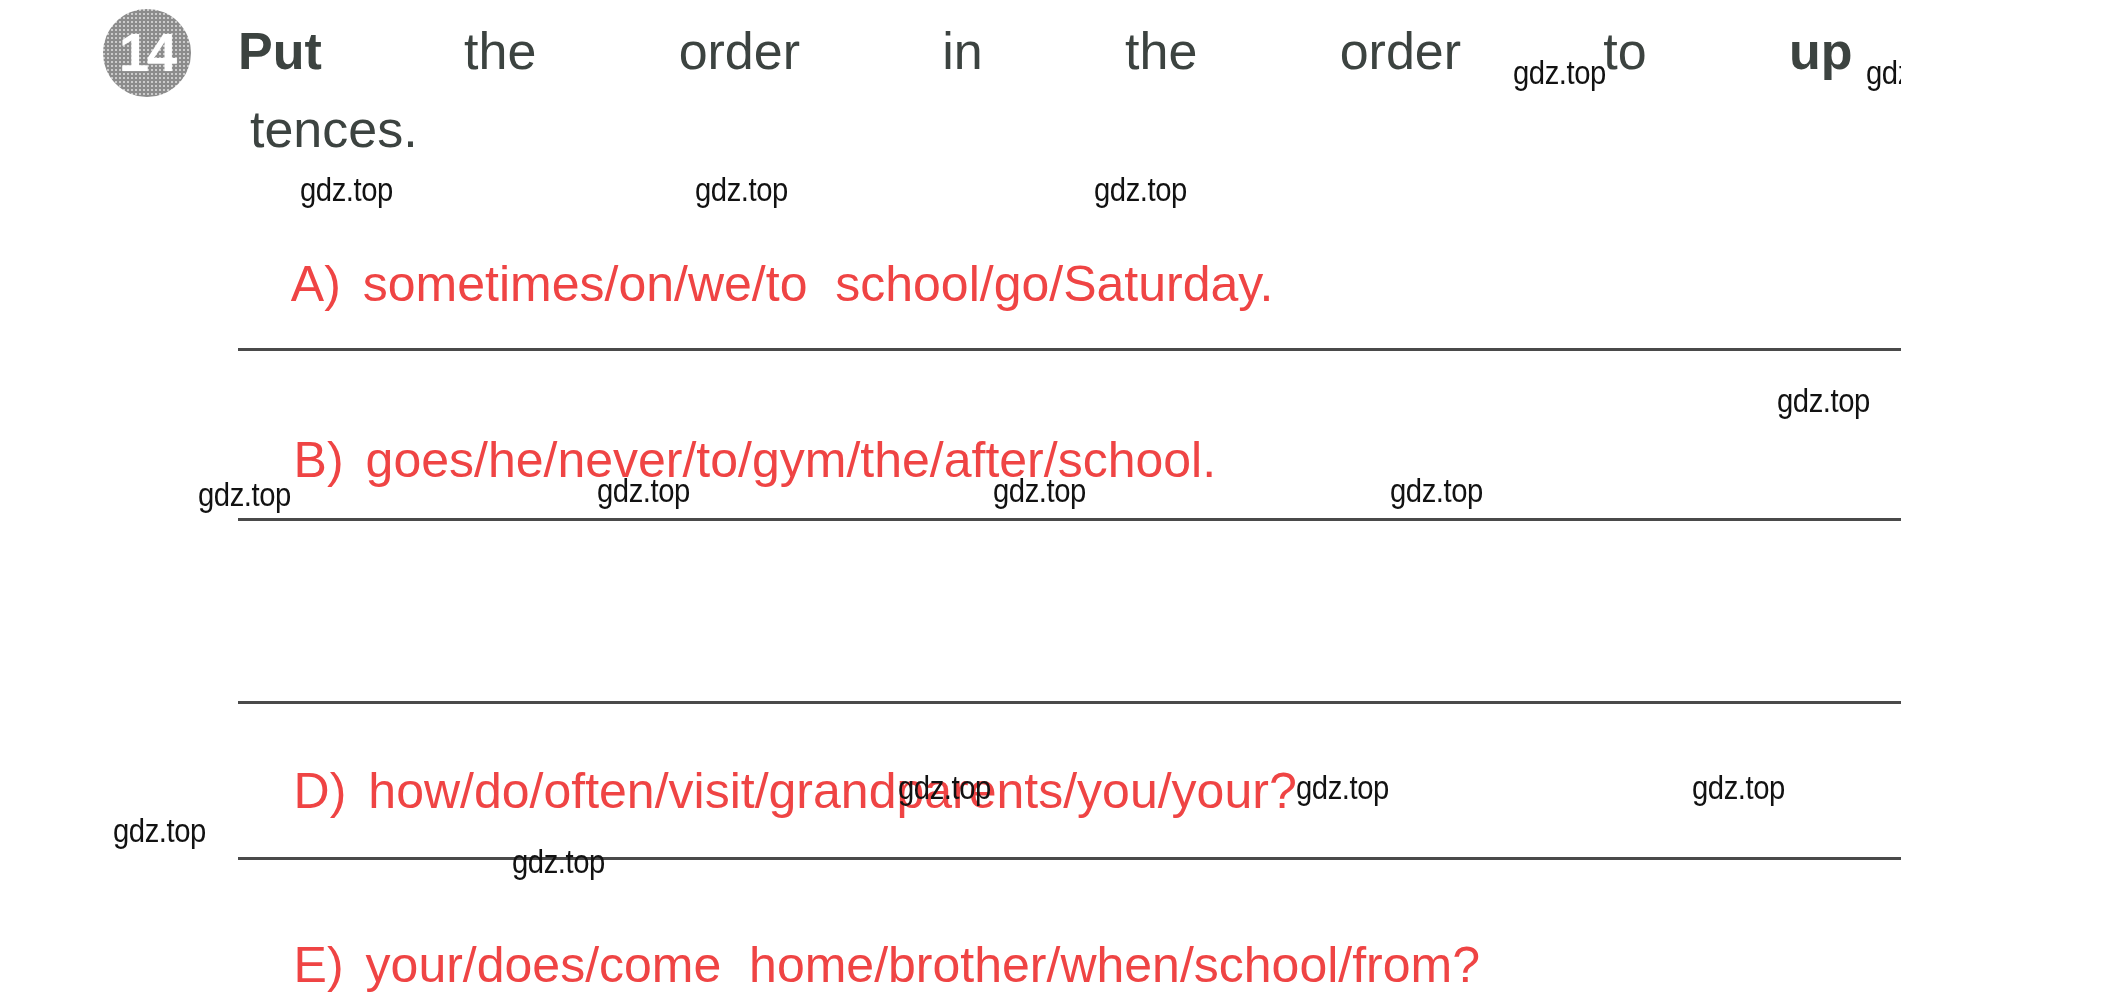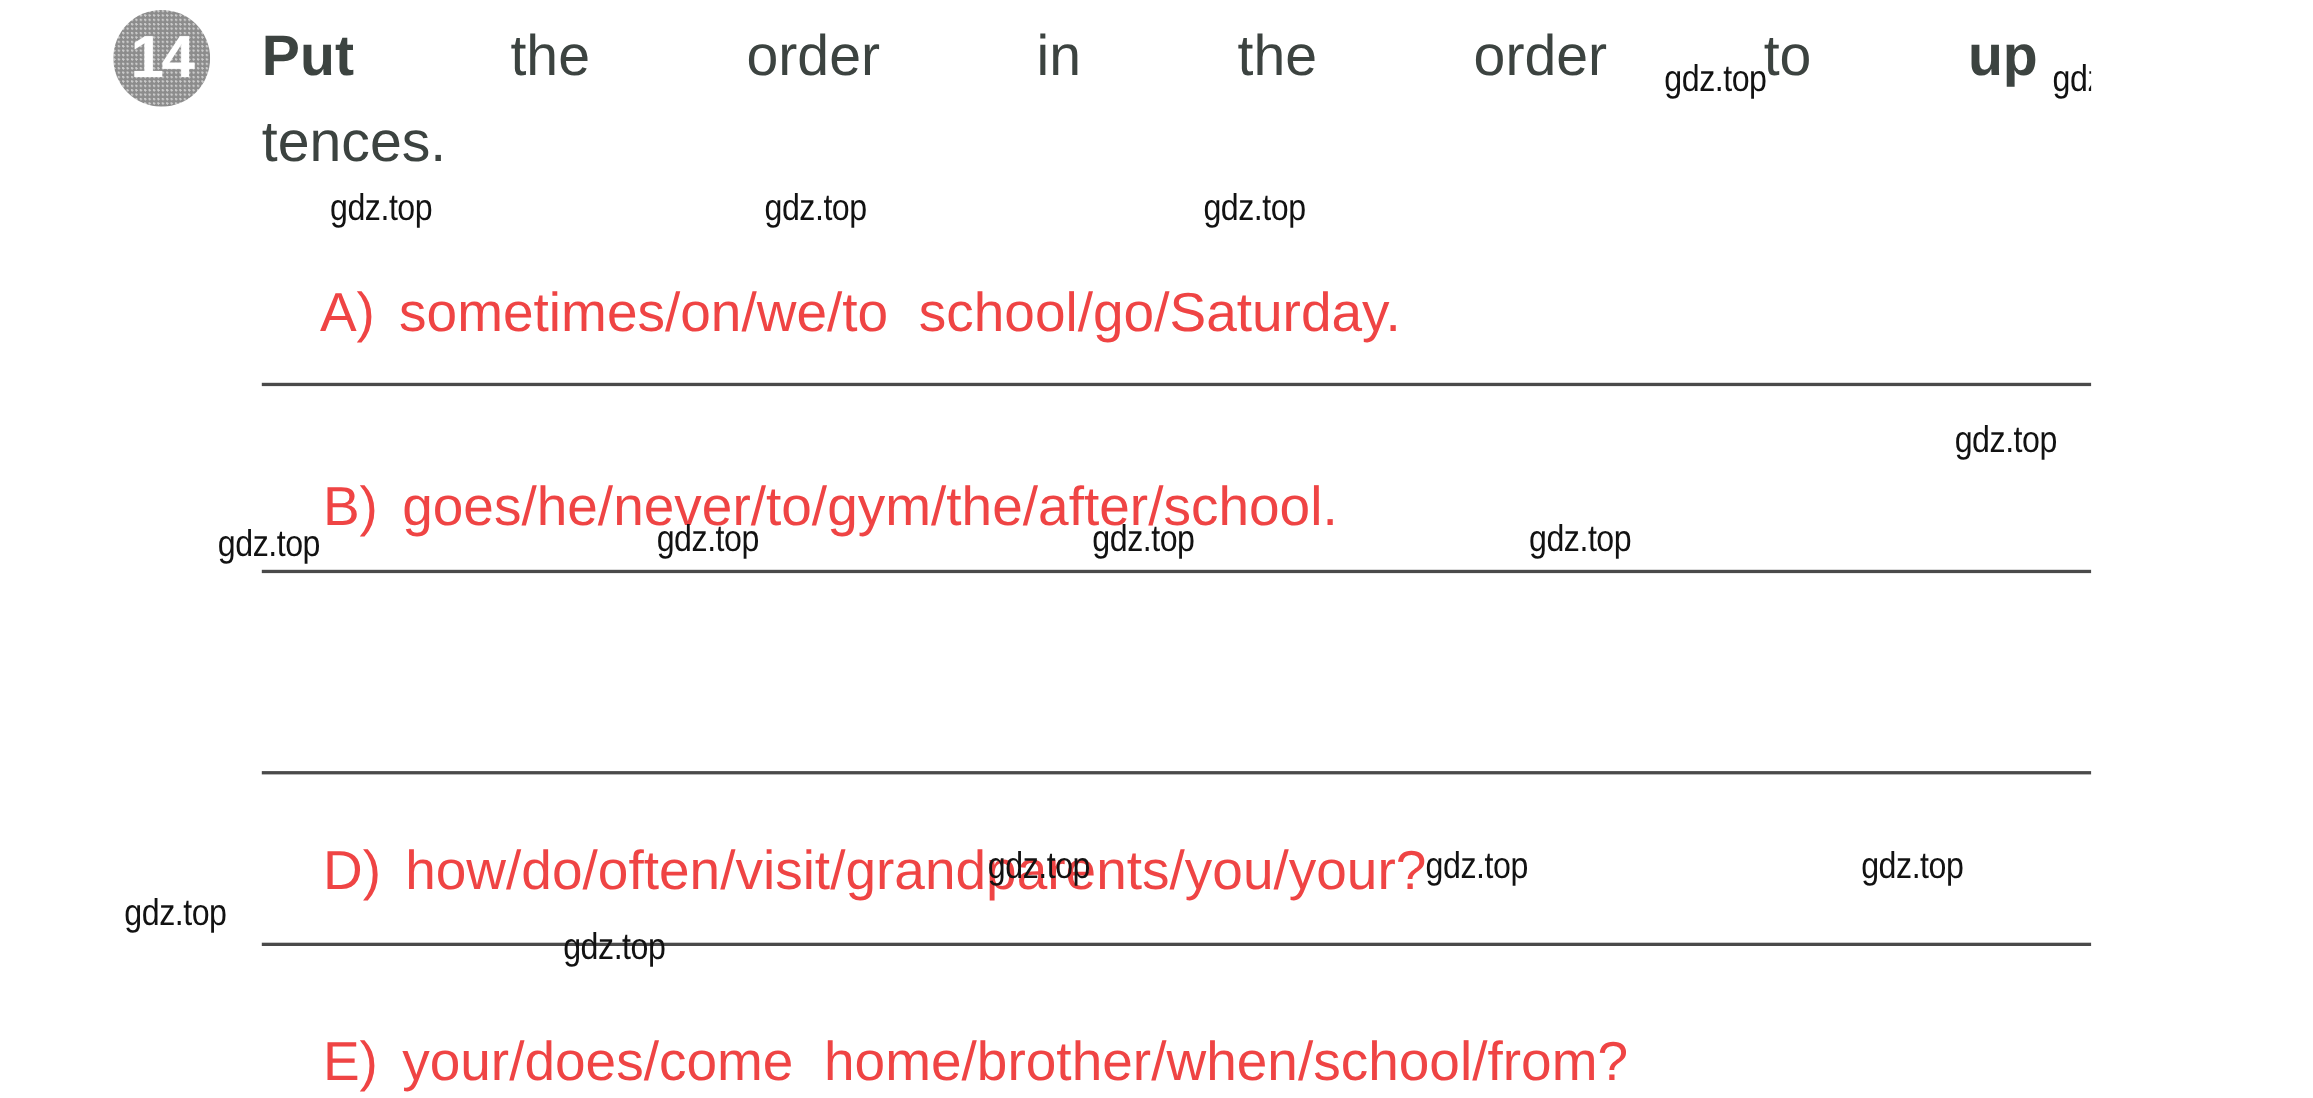--- a/index.html
+++ b/index.html
@@ -59,20 +59,21 @@
     letter-spacing: 0px;
   }
   #heading-line1 {
     display: flex;
     justify-content: space-between;
     width: 1858px;
     white-space: nowrap;
   }
   #heading-line2 {
     white-space: nowrap;
+    margin-left: 12px;
   }
   .h-bold { font-weight: bold; }
   .h-reg  { font-weight: normal; }
 
   
   .item {
     position: absolute;
     left: 238px;
     color: #ef4444;
     font-size: 50px;

